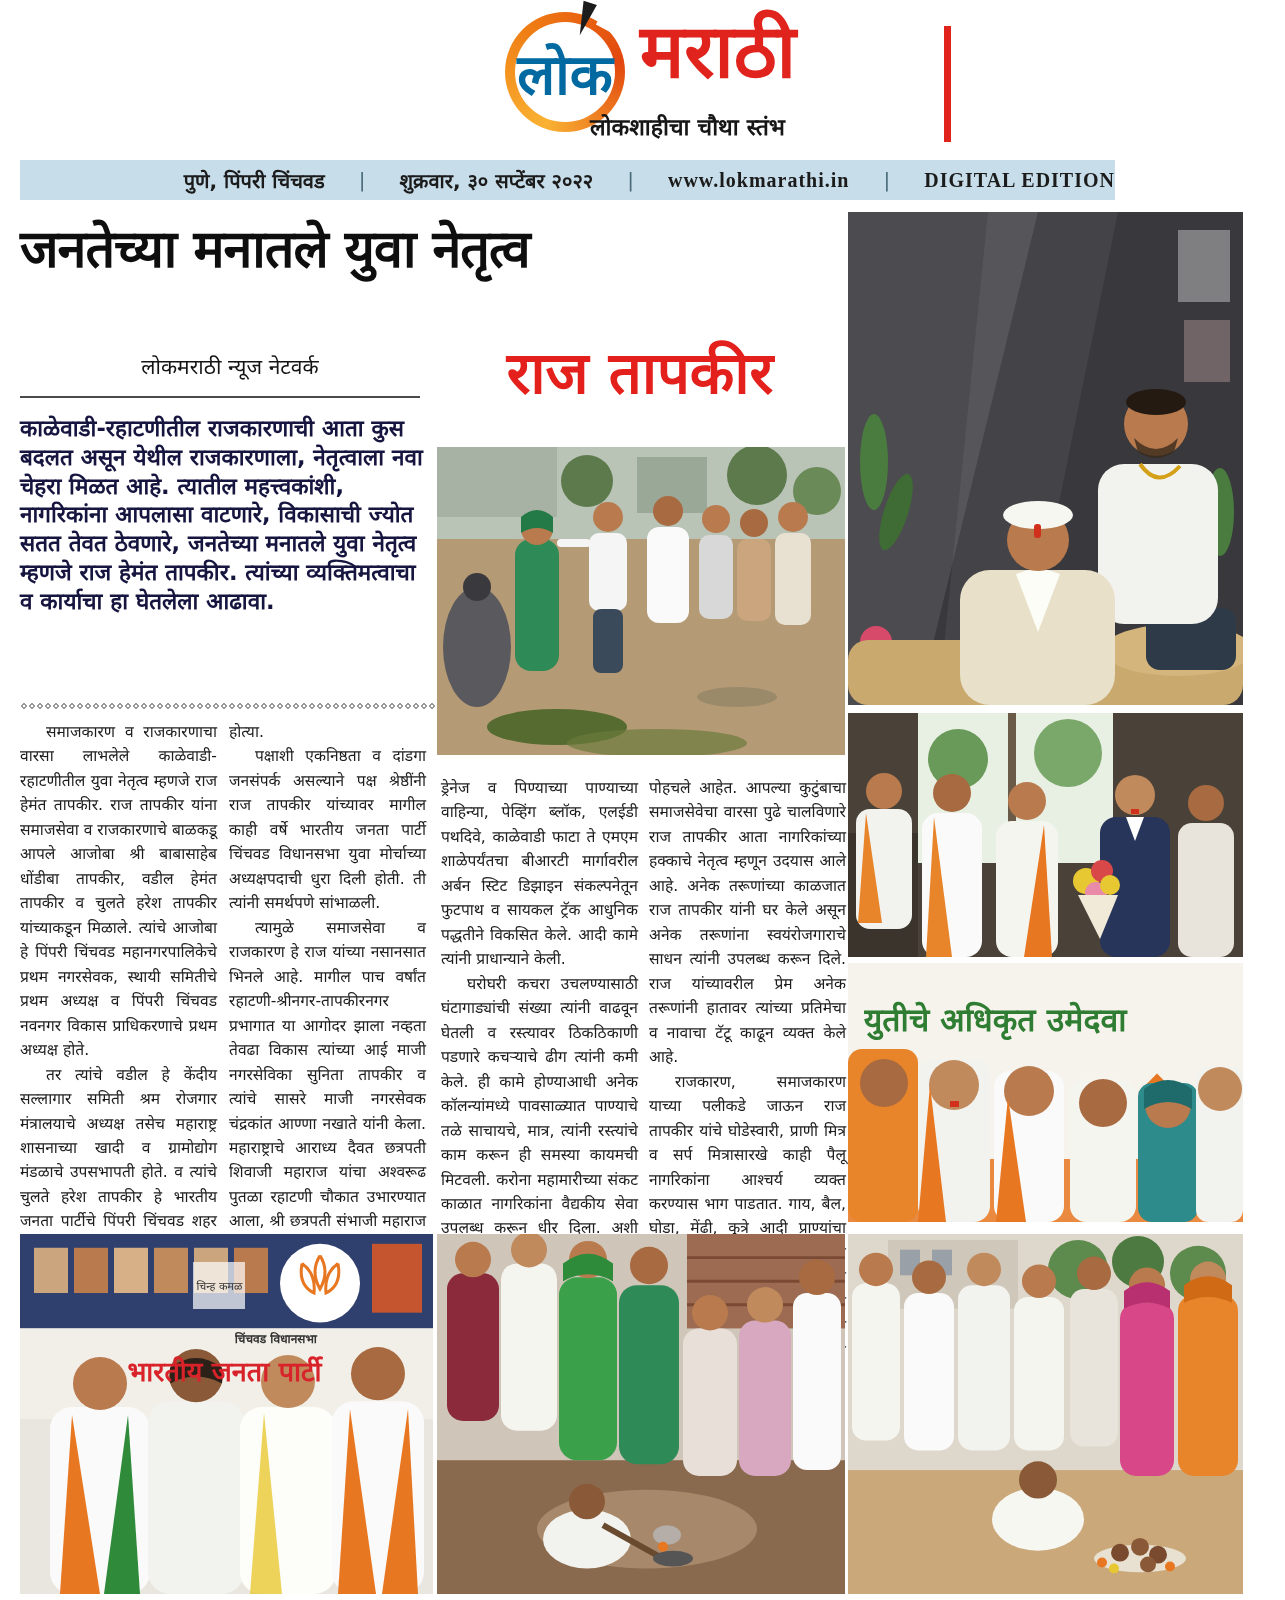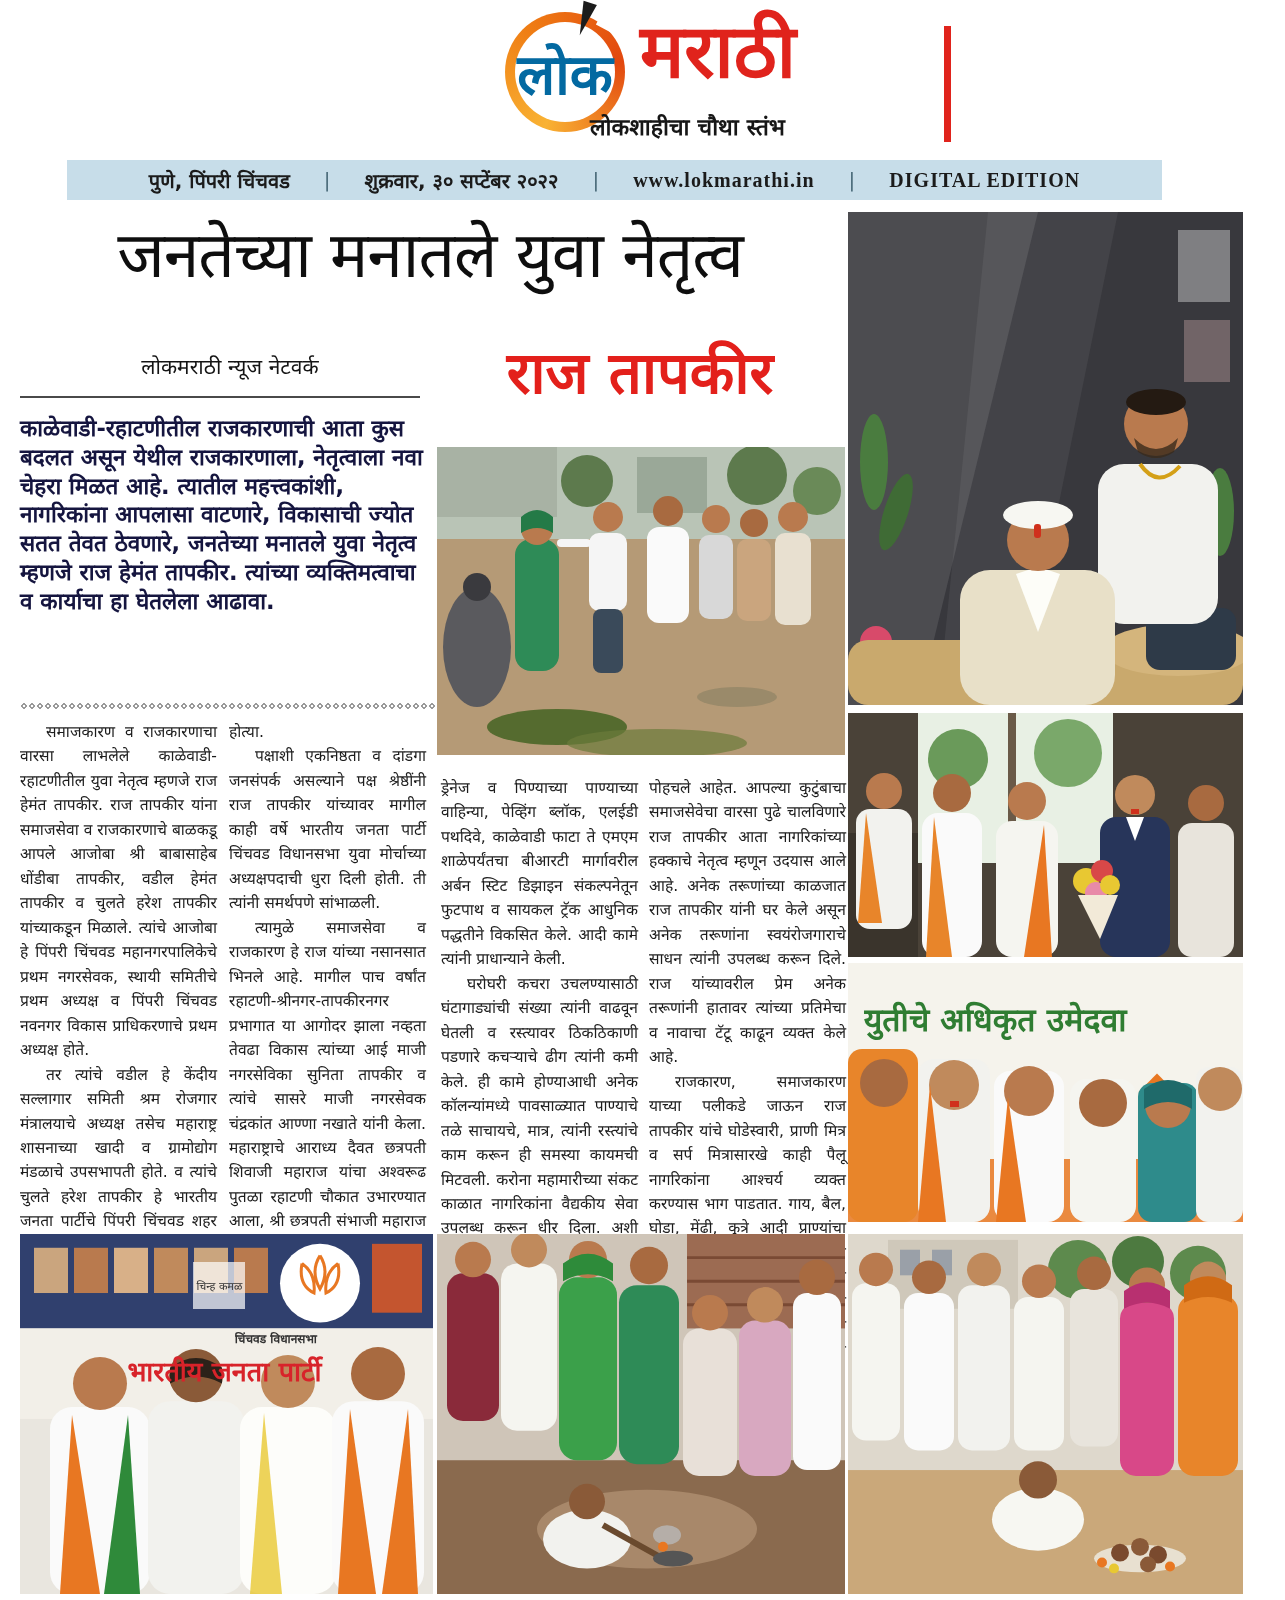--- a/index.html
+++ b/index.html
@@ -16,28 +16,28 @@
     border-left:7px solid transparent;border-right:7px solid transparent;border-top:34px solid #1c1c1c;
     transform:rotate(18deg);}
   .logo-first{position:absolute;left:505px;top:34px;width:120px;text-align:center;
     font-size:56px;font-weight:bold;color:#0369a1;z-index:2;}
   .logo-second{position:absolute;left:640px;top:14px;font-size:74px;font-weight:bold;color:#e0231c;line-height:1;}
   .tagline{position:absolute;left:590px;top:110px;font-size:23px;font-weight:bold;color:#161616;}
   .logo-bar{position:absolute;left:944px;top:26px;width:7px;height:116px;background:#e0231c;}
 
   
   .datebar{position:absolute;left:20px;top:160px;width:1095px;height:40px;background:#c7dde9;
-    display:flex;align-items:center;justify-content:center;gap:34px;font-size:20px;color:#1b1b1b;margin-left:47px;}
+    display:flex;align-items:center;justify-content:flex-end;gap:34px;font-size:20px;color:#1b1b1b;}
   .datebar .sep{color:#4a6a7a;font-weight:normal;}
   .db-item{font-weight:600;}
   .db-latin{font-family:"Liberation Serif", serif;letter-spacing:1px;}
 
   
-  .headline{position:absolute;left:20px;top:222px;width:820px;font-size:64px;font-weight:normal;
-    color:#0e0e0e;line-height:1.05;letter-spacing:-1px;white-space:nowrap;text-align:center;}
+  .headline{position:absolute;left:20px;top:222px;width:820px;font-size:52px;font-weight:bold;
+    color:#0e0e0e;line-height:1.05;letter-spacing:-1px;white-space:nowrap;}
   .byline{position:absolute;left:55px;top:352px;width:350px;text-align:center;
     font-size:21px;font-weight:normal;color:#141414;}
   .byline-rule{position:absolute;left:20px;top:396px;width:400px;height:2px;background:#4a4a4a;}
   .subheadline{position:absolute;left:440px;top:344px;width:400px;text-align:center;
     font-size:58px;font-weight:bold;color:#e3201b;line-height:1;white-space:nowrap;}
   .lead{position:absolute;left:20px;top:414px;width:414px;font-size:22.5px;font-weight:bold;
     color:#15153f;line-height:1.28;}
 
   
   .chain-sep{position:absolute;left:20px;top:702px;width:415px;height:8px;

